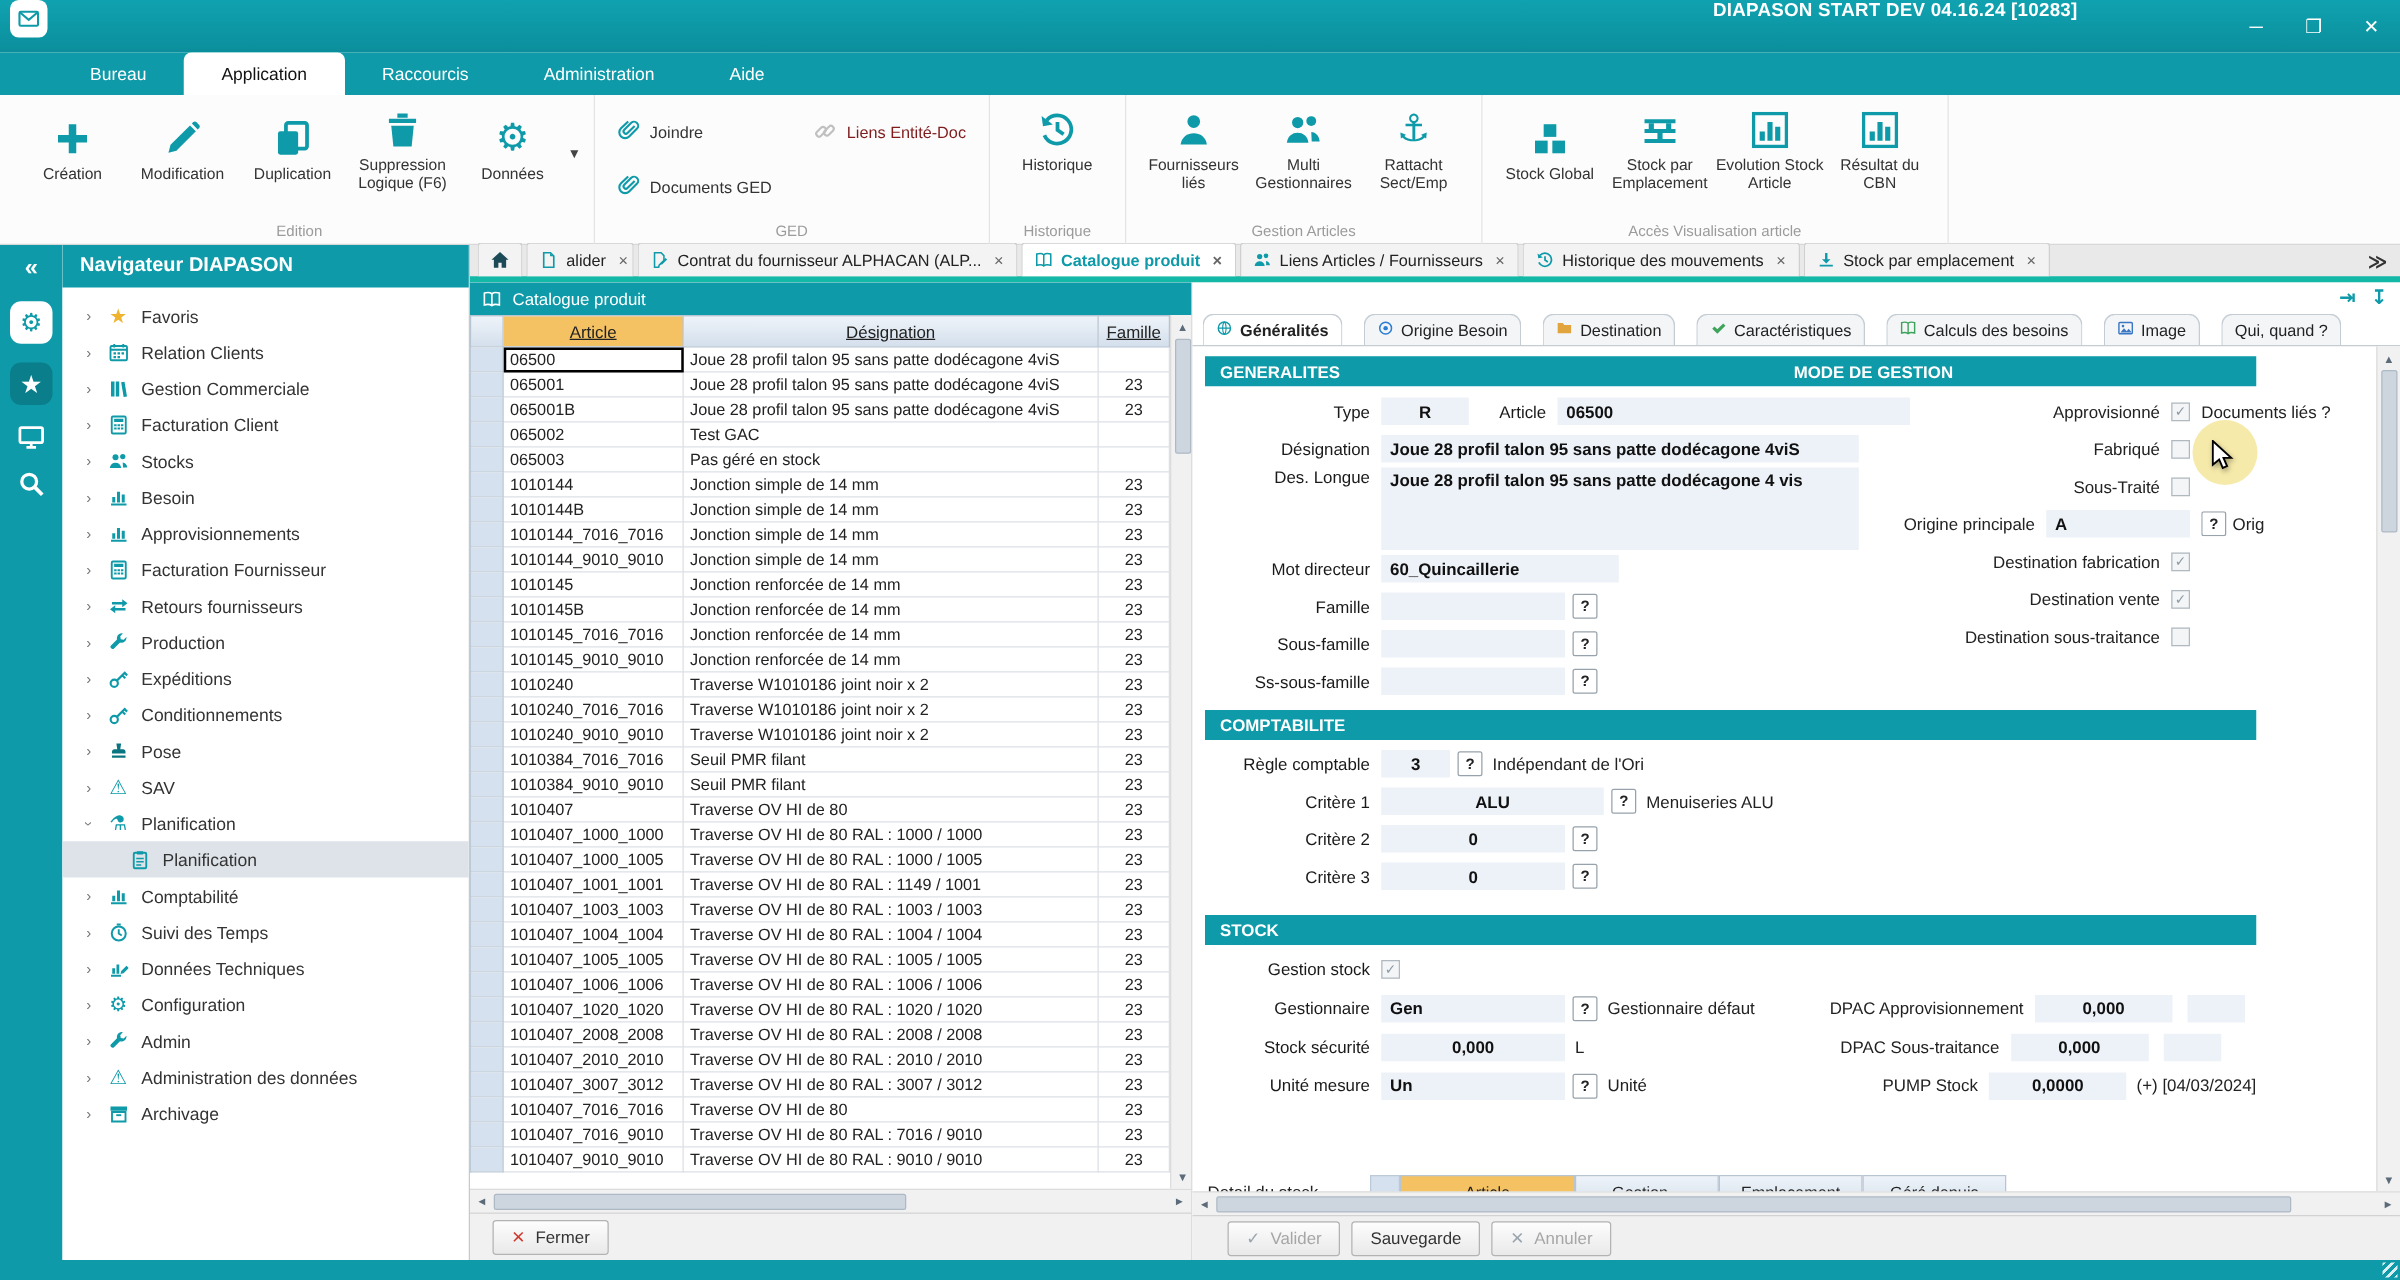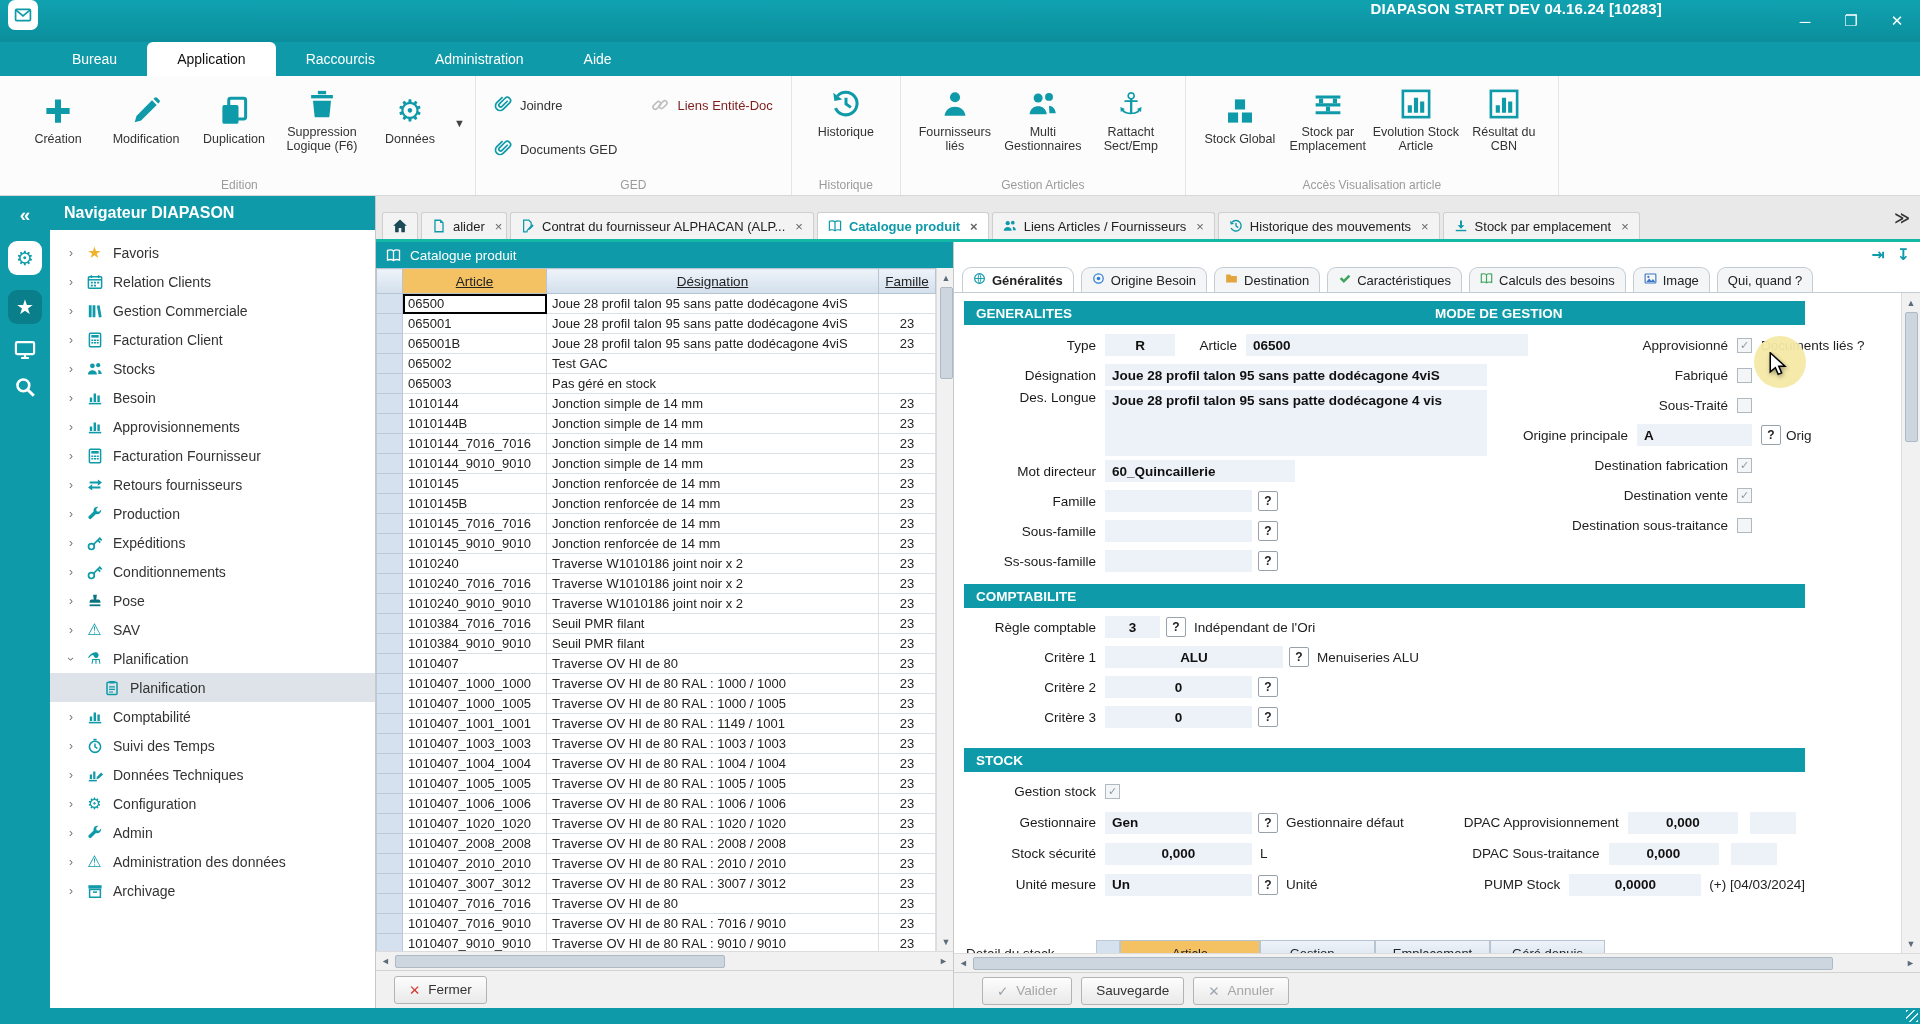--- a/index.html
+++ b/index.html
@@ -54,21 +54,21 @@
 .nav-tree{flex:1;overflow:hidden;padding-top:8px}
 .nav-item{height:29px;display:flex;align-items:center;gap:9px;padding-left:16px;font-size:14px;color:#333;white-space:nowrap}
 .nav-arrow{color:#777;font-size:12px;width:10px;display:inline-flex;justify-content:center}
 .nav-arrow.exp{transform:rotate(90deg)}
 .nav-ic{width:19px;font-size:16px;color:var(--teal);display:inline-flex;justify-content:center}
 .nav-item.child{padding-left:52px}
 .nav-item.selected{background:#dde3e9}
 
 .work{flex:1;display:flex;flex-direction:column;min-width:0}
 
-.tabstrip{height:46px;background:#e9e9e9;border-bottom:3px solid #14b8a6;display:flex;align-items:flex-end;padding-left:6px;gap:3px;flex-shrink:0}
+.tabstrip{height:30px;background:#e9e9e9;border-bottom:5px solid #14b8a6;display:flex;align-items:flex-end;padding-left:6px;gap:3px;flex-shrink:0}
 .tab{height:27px;display:flex;align-items:center;gap:7px;padding:0 10px;background:#f3f3f3;border:1px solid #cfcfcf;border-bottom:none;border-radius:3px 3px 0 0;font-size:13px;color:#222;white-space:nowrap}
 .tab .tic{color:var(--teal);font-size:14px}
 .tab .tab-close{color:#666;font-size:13px;margin-left:3px}
 .tab.active{background:#fff;color:var(--teal);font-weight:bold}
 .tab.home{padding:0 9px;color:#1c4b57;font-size:16px}
 .tab.partial{max-width:86px;overflow:hidden}
 .strip-end{margin-left:auto;display:flex;align-items:center;padding:0 10px;color:#333;font-size:15px;font-weight:bold;height:100%}
 
 .content{flex:1;display:flex;min-height:0}
 
@@ -93,21 +93,21 @@
 .sb-track{flex:1}
 .catalog-footer{height:38px;background:#f1f1f1;border-top:1px solid #d2d2d2;display:flex;align-items:center;padding-left:18px;flex-shrink:0}
 .btn{height:28px;padding:0 14px;background:linear-gradient(#fdfdfd,#e9e9e9);border:1px solid #b3b3b3;border-radius:3px;font-size:13.5px;display:inline-flex;align-items:center;gap:8px;color:#333;font-family:inherit}
 .btn.dis{color:#a6a6a6}
 .xred{color:#d03a2e;font-weight:bold}
 .gmark{color:#9aa4ad;font-weight:bold}
 
 
 .formpanel{flex:1;display:flex;flex-direction:column;min-width:0;background:#fff}
 .form-topbar{height:24px;display:flex;justify-content:flex-end;align-items:center;gap:12px;padding-right:10px;color:var(--teal);font-size:16px;font-weight:bold;flex-shrink:0}
-.form-tabs{height:27px;display:flex;align-items:flex-end;gap:7px;padding-left:8px;border-bottom:1px solid #c4ccd4;flex-shrink:0}
+.form-tabs{height:27px;display:flex;align-items:flex-end;gap:17px;padding-left:8px;border-bottom:1px solid #c4ccd4;flex-shrink:0}
 .ftab{height:25px;display:flex;align-items:center;gap:6px;padding:0 10px;background:#f3f5f7;border:1px solid #c4ccd4;border-bottom:none;border-radius:9px 9px 0 0;font-size:13px;color:#222;white-space:nowrap}
 .ftab.active{background:#fff;font-weight:bold}
 .ftab .fti{font-size:13px}
 .form-wrap{flex:1;display:flex;min-height:0}
 .form-body{flex:1;min-width:0;padding:8px 0 0 10px;overflow:hidden;position:relative}
 .section-bar{height:24px;background:var(--teal);color:#fff;font-weight:bold;font-size:13.5px;display:flex;align-items:center;padding-left:12px;margin-right:96px;position:relative}
 .section-bar .mode-title{position:absolute;left:56%}
 .gen-grid{display:grid;grid-template-columns:minmax(0,1fr) 430px;padding-top:5px}
 .frow{display:flex;align-items:center;min-height:30px}
 .flabel{width:132px;text-align:right;margin-right:9px;flex-shrink:0;color:#1a1a1a}
@@ -1164,21 +1164,21 @@
                   </div>
                   <div class="srow">
                     <div class="shalf">
                       <span class="flabel">Unité mesure</span>
                       <span class="ffield" style="width:147px">Un</span>
                       <button class="qbtn">?</button>
                       <span class="suffix">Unité</span>
                     </div>
                     <div class="shalf">
                       <span class="rlabel">PUMP Stock</span>
-                      <span class="ffield num" style="width:132px">0,0000</span>
+                      <span class="ffield num" style="width:110px">0,0000</span>
                       <span class="suffix">(+) [04/03/2024]</span>
                     </div>
                   </div>
                 </div>
 
               <div class="detail-sec" id="detail-sec">
                   <span class="detail-label">Detail du stock</span>
                   <span class="dsel"></span>
                   <span class="dcell first" style="width:140px">Article</span>
                   <span class="dcell" style="width:115px">Gestion...</span>

